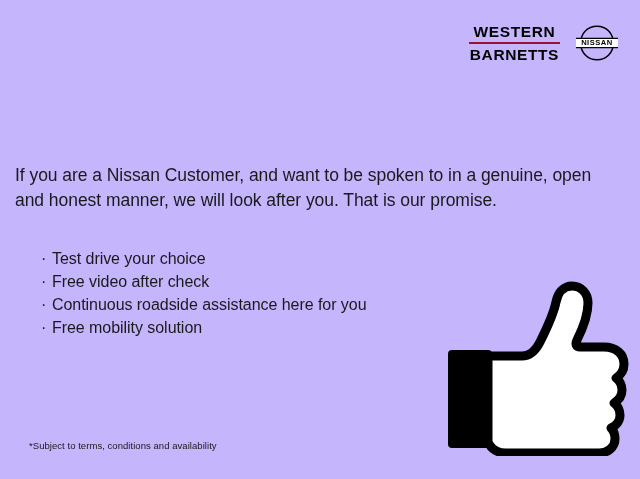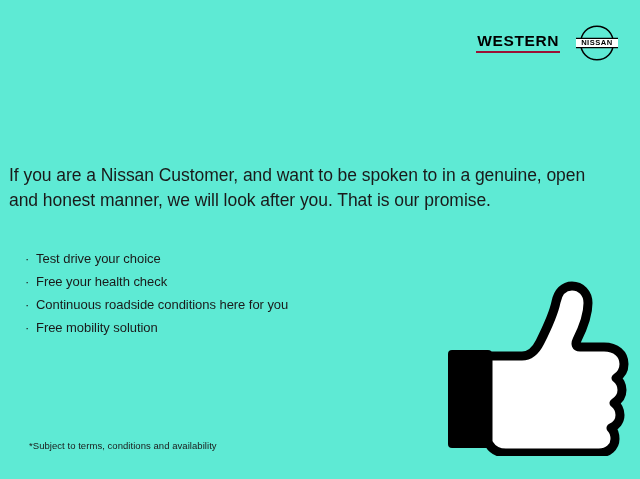--- a/index.html
+++ b/index.html
@@ -10,21 +10,21 @@
   }
   body {
     font-family: "Liberation Sans", sans-serif;
     -webkit-font-smoothing: antialiased;
   }
 
   .page {
     position: relative;
     width: 640px;
     height: 479px;
-    background: #5eead4;
+    background: #c4b5fd;
     overflow: hidden;
     box-sizing: border-box;
   }
 
   
   .logo-block {
     position: absolute;
     top: 22px;
     right: 18px;
     display: flex;
@@ -77,21 +77,21 @@
     line-height: 30px;
     letter-spacing: -0.2px;
     color: #111111;
     text-transform: none;
     margin: 0;
   }
 
   
   .body-copy {
     position: absolute;
-    left: 9px;
+    left: 15px;
     top: 163px;
     width: 578px;
     font-family: "Liberation Sans", sans-serif;
     font-weight: 400;
     font-size: 17.5px;
     line-height: 25px;
     letter-spacing: -0.05px;
     color: #1a1a1a;
     margin: 0;
   }
@@ -102,25 +102,26 @@
     left: 25px;
     top: 247px;
     margin: 0;
     padding: 0;
     list-style: none;
     width: 440px;
   }
   .promise-item {
     font-family: "Liberation Sans", sans-serif;
     font-weight: 400;
-    font-size: 13px;
+    font-size: 16px;
     line-height: 23px;
     letter-spacing: -0.05px;
     color: #1a1a1a;
     white-space: nowrap;
+    margin-left: 16px;
   }
   .promise-bullet {
     display: inline-block;
     width: 11px;
     color: #1a1a1a;
   }
 
   
   .footnote {
     position: absolute;
@@ -149,20 +150,21 @@
 </head>
 <body>
 
 <div class="page">
 
   <div class="logo-block">
 
     <div class="dealer-wordmark">
       <div class="dealer-line top">WESTERN</div>
       <div class="dealer-rule"></div>
+      <div class="dealer-line bottom">BARNETTS</div>
     </div>
 
     <div class="nissan-logo">
       <svg viewBox="0 0 50 42" xmlns="http://www.w3.org/2000/svg" aria-hidden="true">
 
         <path d="M8.5 22 C8.5 11.0 15.8 4.2 25 4.2 C34.2 4.2 41.5 11.0 41.5 22" fill="none" stroke="#000000" stroke-width="1.5" stroke-linecap="round"></path>
 
         <path d="M8.5 20 C8.5 31.0 15.8 37.8 25 37.8 C34.2 37.8 41.5 31.0 41.5 20" fill="none" stroke="#000000" stroke-width="1.5" stroke-linecap="round"></path>
 
         <rect x="4" y="16.4" width="42" height="9.2" fill="#ffffff" stroke="none"></rect>
@@ -174,24 +176,24 @@
   </div>
 
 
   <p class="body-copy">If you are a Nissan Customer, and want to be spoken to in a genuine, open and honest manner, we will look after you. That is our promise.</p>
 
   <ul class="promise-list">
     <li class="promise-item">
       <span class="promise-bullet">·</span><span>Test drive your choice</span>
     </li>
     <li class="promise-item">
-      <span class="promise-bullet">·</span><span>Free your health check</span>
-    </li>
-    <li class="promise-item">
-      <span class="promise-bullet">·</span><span>Continuous roadside conditions here for you</span>
+      <span class="promise-bullet">·</span><span>Free video after check</span>
+    </li>
+    <li class="promise-item">
+      <span class="promise-bullet">·</span><span>Continuous roadside assistance here for you</span>
     </li>
     <li class="promise-item">
       <span class="promise-bullet">·</span><span>Free mobility solution</span>
     </li>
   </ul>
 
   <p class="footnote">*Subject to terms, conditions and availability</p>
 
   <div class="thumb-graphic">
     <svg viewBox="0 0 186 180" xmlns="http://www.w3.org/2000/svg" aria-hidden="true">

